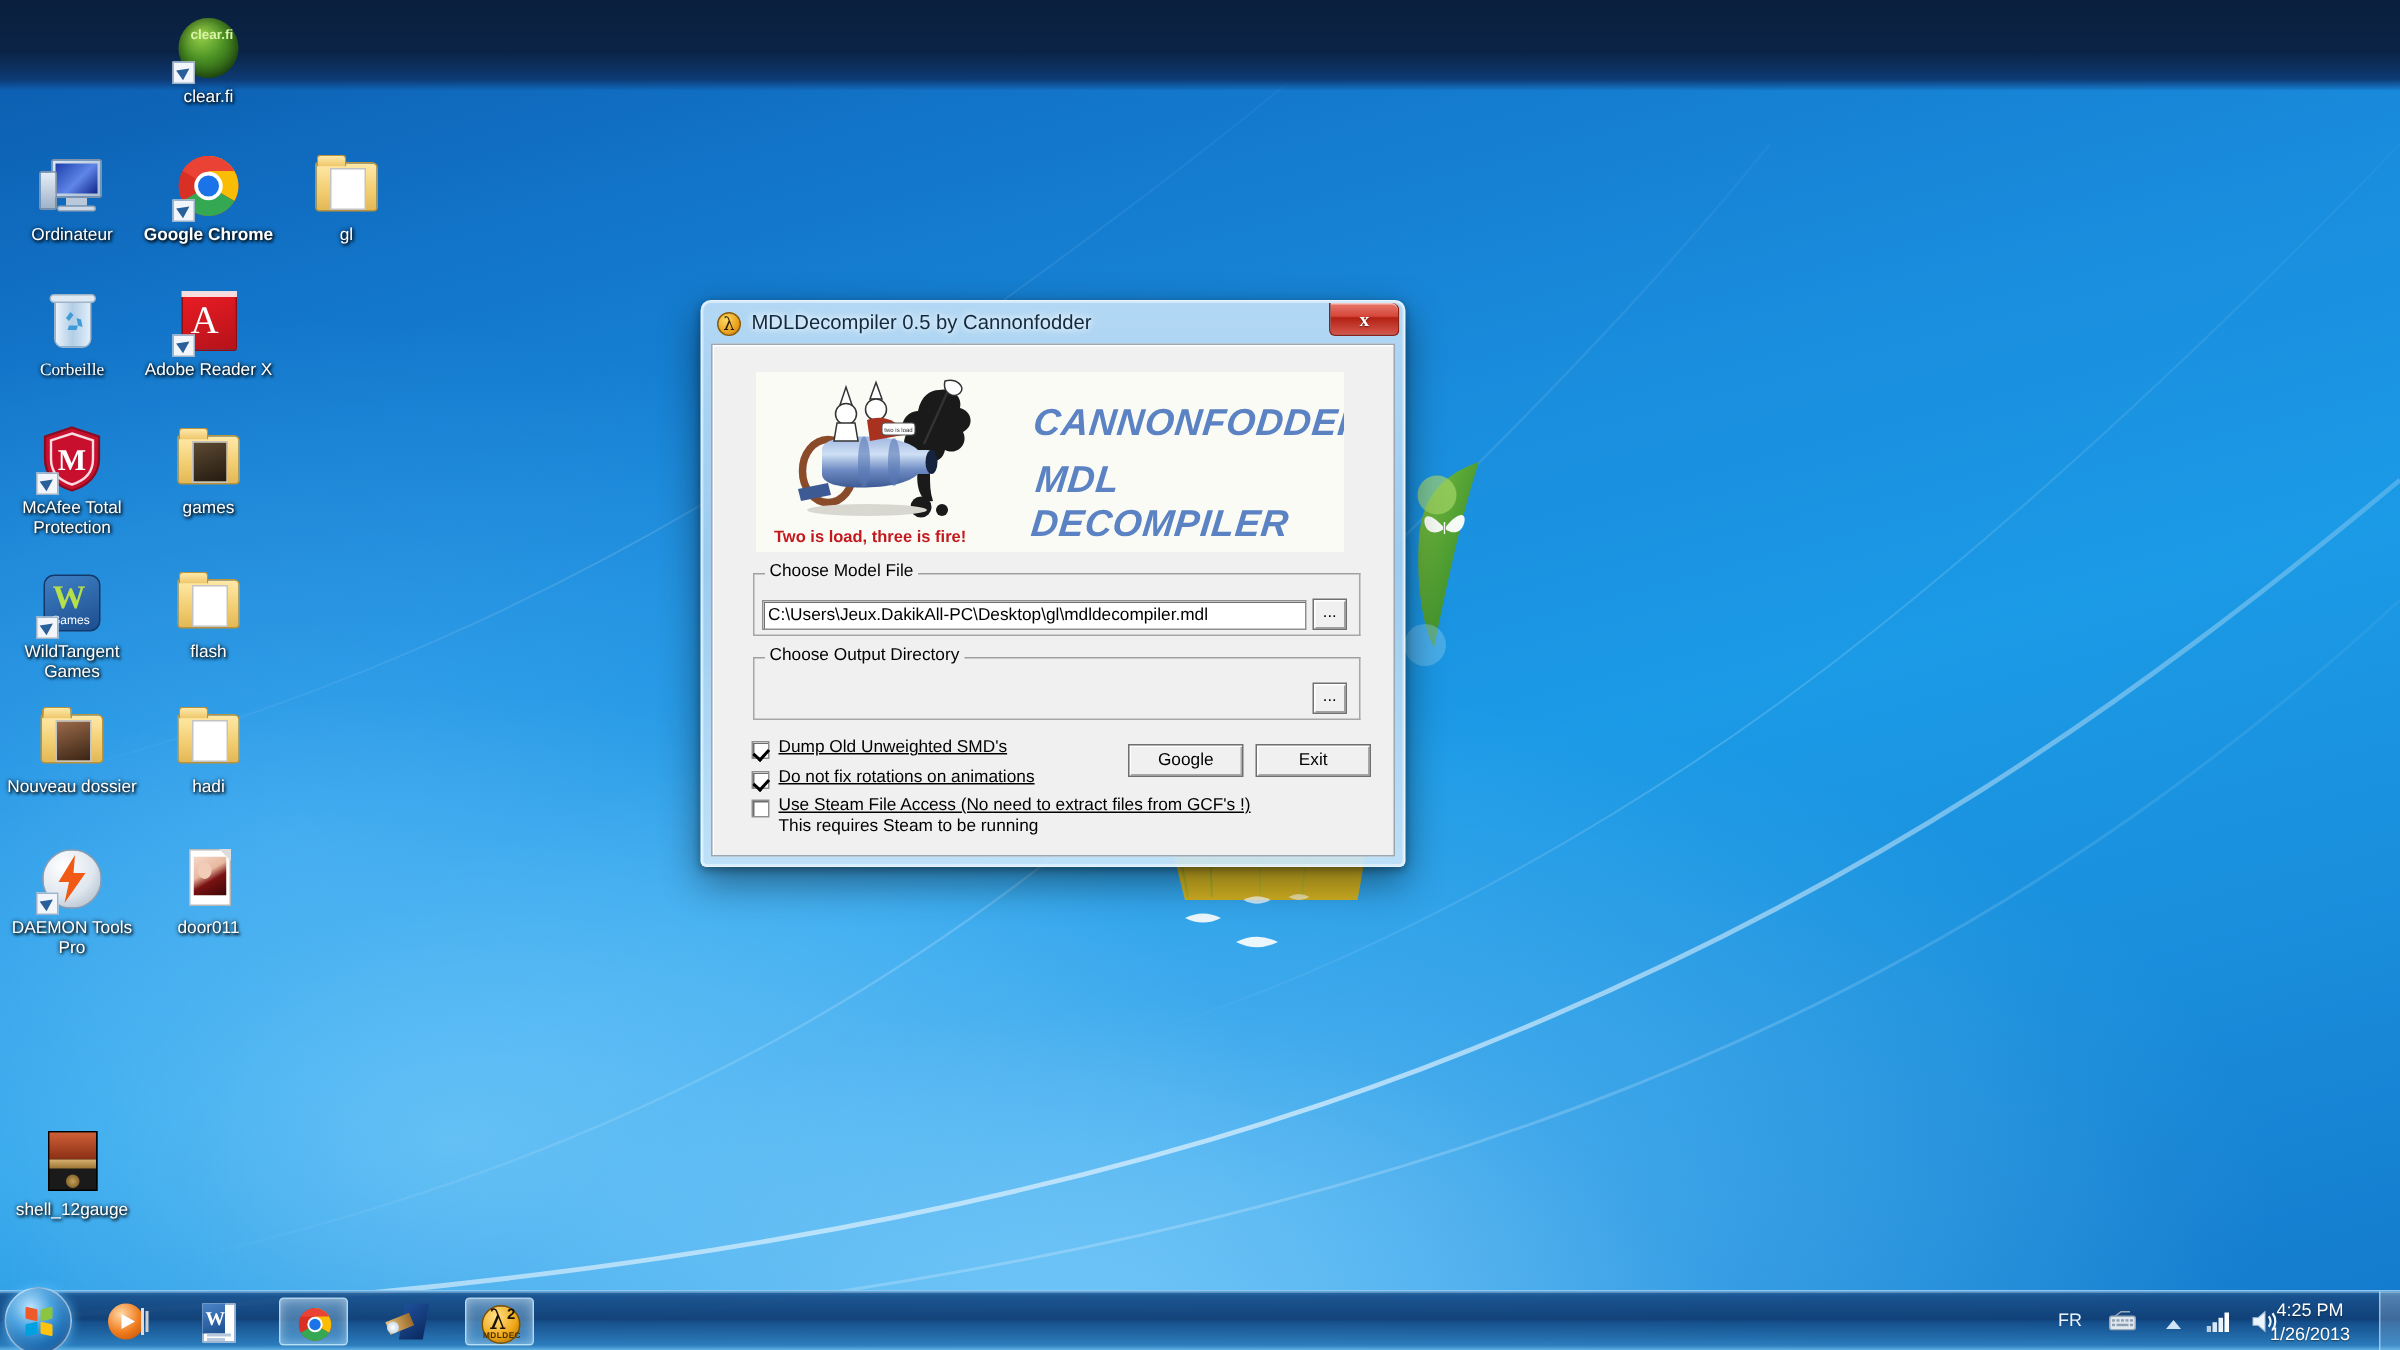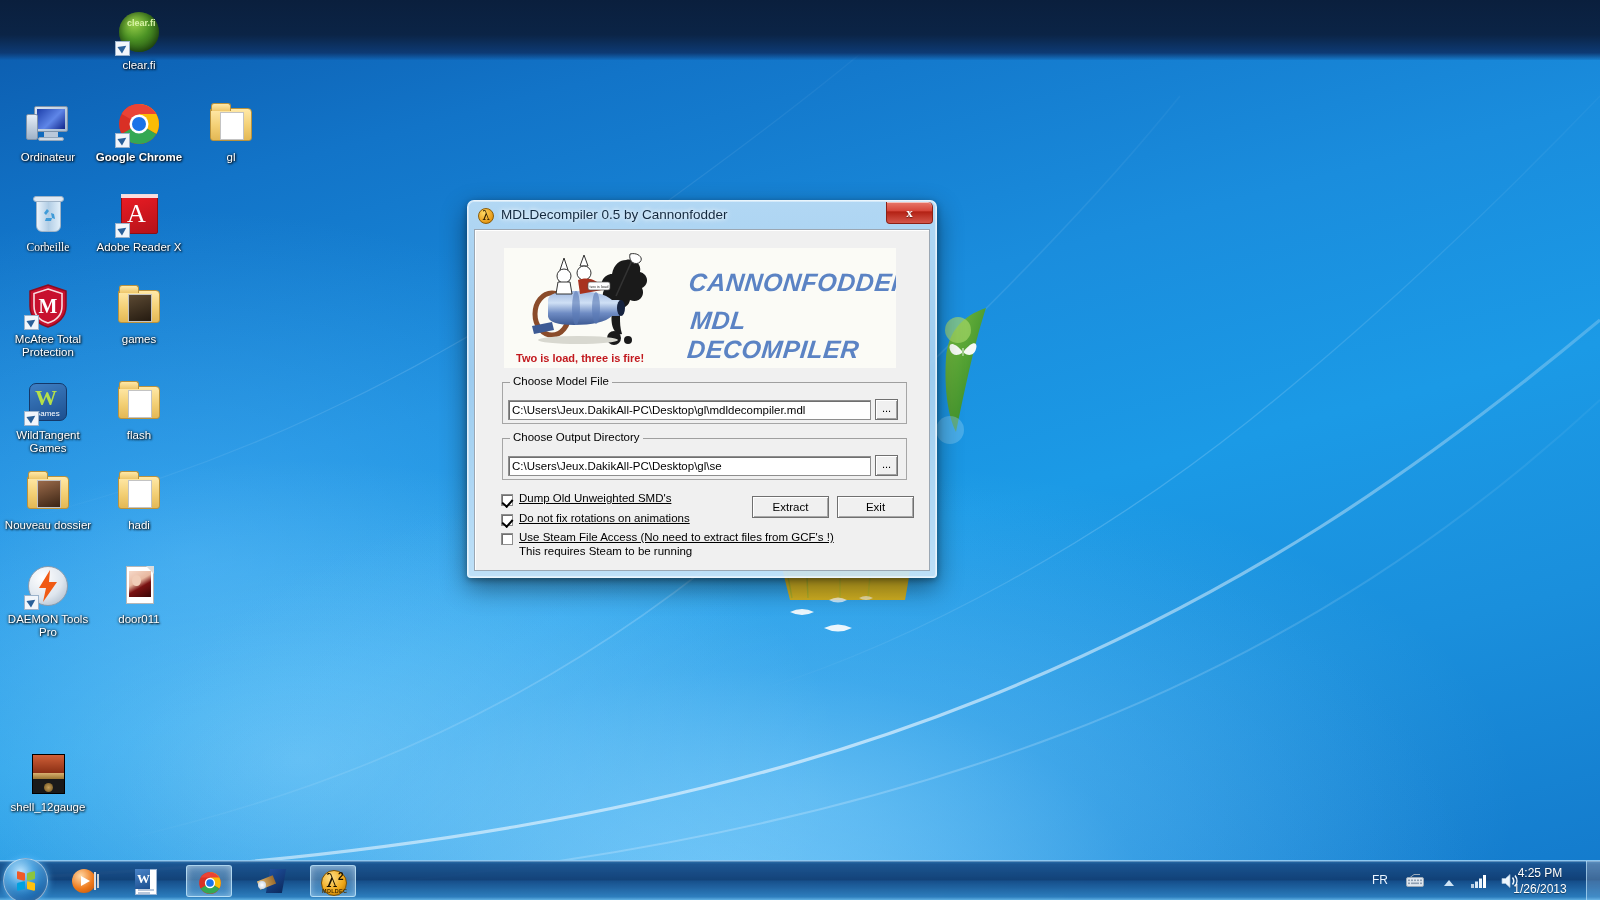--- a/index.html
+++ b/index.html
@@ -560,38 +560,37 @@
 
       <div class="groupbox" style="left:27px;top:152px;width:405px;height:42px;">
         <div class="group-legend">Choose Model File</div>
       </div>
       <div class="path-input" style="left:33px;top:170px;width:363px;">C:\Users\Jeux.DakikAll-PC\Desktop\gl\mdldecompiler.mdl</div>
       <div class="browse-btn" style="left:400px;top:169px;">...</div>
 
       <div class="groupbox" style="left:27px;top:208px;width:405px;height:42px;">
         <div class="group-legend">Choose Output Directory</div>
       </div>
-      <div class="path-input" style="left:33px;top:226px;width:363px;">C:\Users\Jeux.DakikAll-PC\Desktop\gl\se</div>
       <div class="browse-btn" style="left:400px;top:225px;">...</div>
 
       <div class="cbrow" style="left:26px;top:262px;">
         <div class="cbbox checked"></div>
         <div class="cblabel">Dump Old Unweighted SMD's</div>
       </div>
       <div class="cbrow" style="left:26px;top:282px;">
         <div class="cbbox checked"></div>
         <div class="cblabel">Do not fix rotations on animations</div>
       </div>
       <div class="cbrow" style="left:26px;top:301px;">
         <div class="cbbox"></div>
         <div class="cblabel">Use Steam File Access (No need to extract files from GCF's !)</div>
       </div>
       <div class="sublabel" style="left:44px;top:315px;">This requires Steam to be running</div>
 
-      <div class="classic-btn" style="left:277px;top:266px;">Extract</div>
+      <div class="classic-btn" style="left:277px;top:266px;">Google</div>
       <div class="classic-btn" style="left:362px;top:266px;">Exit</div>
 
     </div>
   </div>
 
   <div id="taskbar">
 
     <div id="start-orb">
       <div class="orb-pane" style="left:13px;top:13px;background:#f05a28;transform:skewY(12deg);"></div>
       <div class="orb-pane" style="left:23px;top:13px;background:#8bc53f;transform:skewY(-12deg);"></div>

